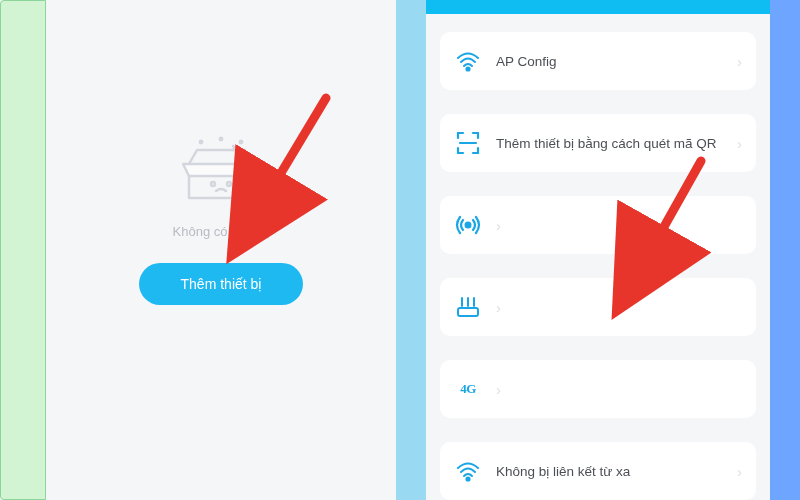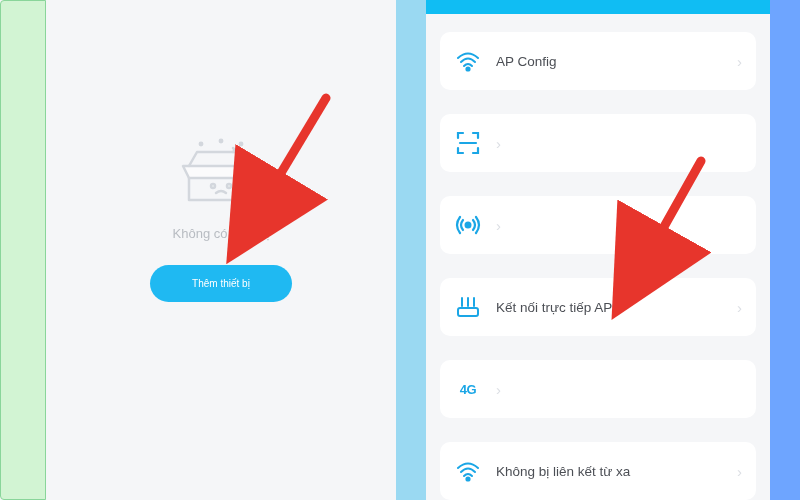--- a/index.html
+++ b/index.html
@@ -12,21 +12,21 @@
   
   .left-panel {
     width: 350px; height: 100%; background: #f5f6f8; position: relative;
     display: flex; flex-direction: column; align-items: center; justify-content: center;
   }
   .empty-illustration { display:flex; flex-direction:column; align-items:center; margin-top: -60px;}
   .empty-label { color: #b8bcc2; font-size: 13px; margin-top: 18px; }
 
   .add-device-btn {
     margin-top: 24px; background:#1fb9f2; color:#fff; border:none;
-    padding: 13px 42px; border-radius: 999px; font-size: 10px; cursor:pointer;
+    padding: 13px 42px; border-radius: 999px; font-size: 14px; cursor:pointer;
   }
 
   
   .mid-gap { width: 30px; height: 100%; background: #9ad9f2; }
 
   
   .right-panel { flex:1; height:100%; background:#f5f6f8; display:flex; flex-direction:column; position:relative; }
   .right-header { height: 14px; background:#10bdf3; width:100%; }
   .list-container { flex:1; padding: 18px 14px 0 14px; display:flex; flex-direction:column; gap:24px; }
 
@@ -109,20 +109,21 @@
         <svg width="24" height="24" viewBox="0 0 24 24">
             <g stroke="#1aa6e6" stroke-width="2.2" fill="none" stroke-linecap="round">
           <path d="M2 7 L2 2 L7 2"></path>
               <path d="M17 2 L22 2 L22 7"></path>
               <path d="M22 17 L22 22 L17 22"></path>
               <path d="M7 22 L2 22 L2 17"></path>
           <line x1="4" y1="12" x2="20" y2="12"></line>
             </g>
           </svg>
       </span>
+      <span class="option-label">Thêm thiết bị bằng cách quét mã QR</span>
       <span class="chevron">›</span>
     </div>
 
     <div class="option-row">
       <span class="option-icon">
         <svg width="28" height="22" viewBox="0 0 28 22">
             <g stroke="#1aa6e6" stroke-width="2.2" fill="none" stroke-linecap="round">
           <path d="M9 6 Q5 11 9 16"></path>
               <path d="M6 3 Q0 11 6 19"></path>
           <path d="M19 6 Q23 11 19 16"></path>
@@ -138,26 +139,25 @@
       <span class="option-icon">
         <svg width="26" height="22" viewBox="0 0 26 22">
             <g stroke="#1aa6e6" stroke-width="2" fill="none" stroke-linecap="round">
           <line x1="7" y1="2" x2="7" y2="10"></line>
               <line x1="13" y1="2" x2="13" y2="10"></line>
               <line x1="19" y1="2" x2="19" y2="10"></line>
           <rect x="3" y="12" width="20" height="8" rx="2"></rect>
             </g>
           </svg>
       </span>
-      <span class="option-label">Kết nối trực tiếp AP</span>
       <span class="chevron">›</span>
     </div>
 
     <div class="option-row">
-      <span class="option-icon" style="color:#1aa6e6;font-weight:700;font-size:13px;letter-spacing:-0.5px;">4G</span>
+      <span class="option-icon" style="color:#1aa6e6;font-weight:700;font-size:13px;letter-spacing:-0.5px;font-family:Liberation Serif, serif;">4G</span>
       <span class="chevron">›</span>
     </div>
 
     <div class="option-row">
       <span class="option-icon">
         <svg width="26" height="22" viewBox="0 0 26 22">
             <g stroke="#1aa6e6" stroke-width="2" fill="none" stroke-linecap="round">
           <path d="M3 8 Q13 -1 23 8"></path>
               <path d="M6 12 Q13 5 20 12"></path>
               <path d="M9 16 Q13 12 17 16"></path>

